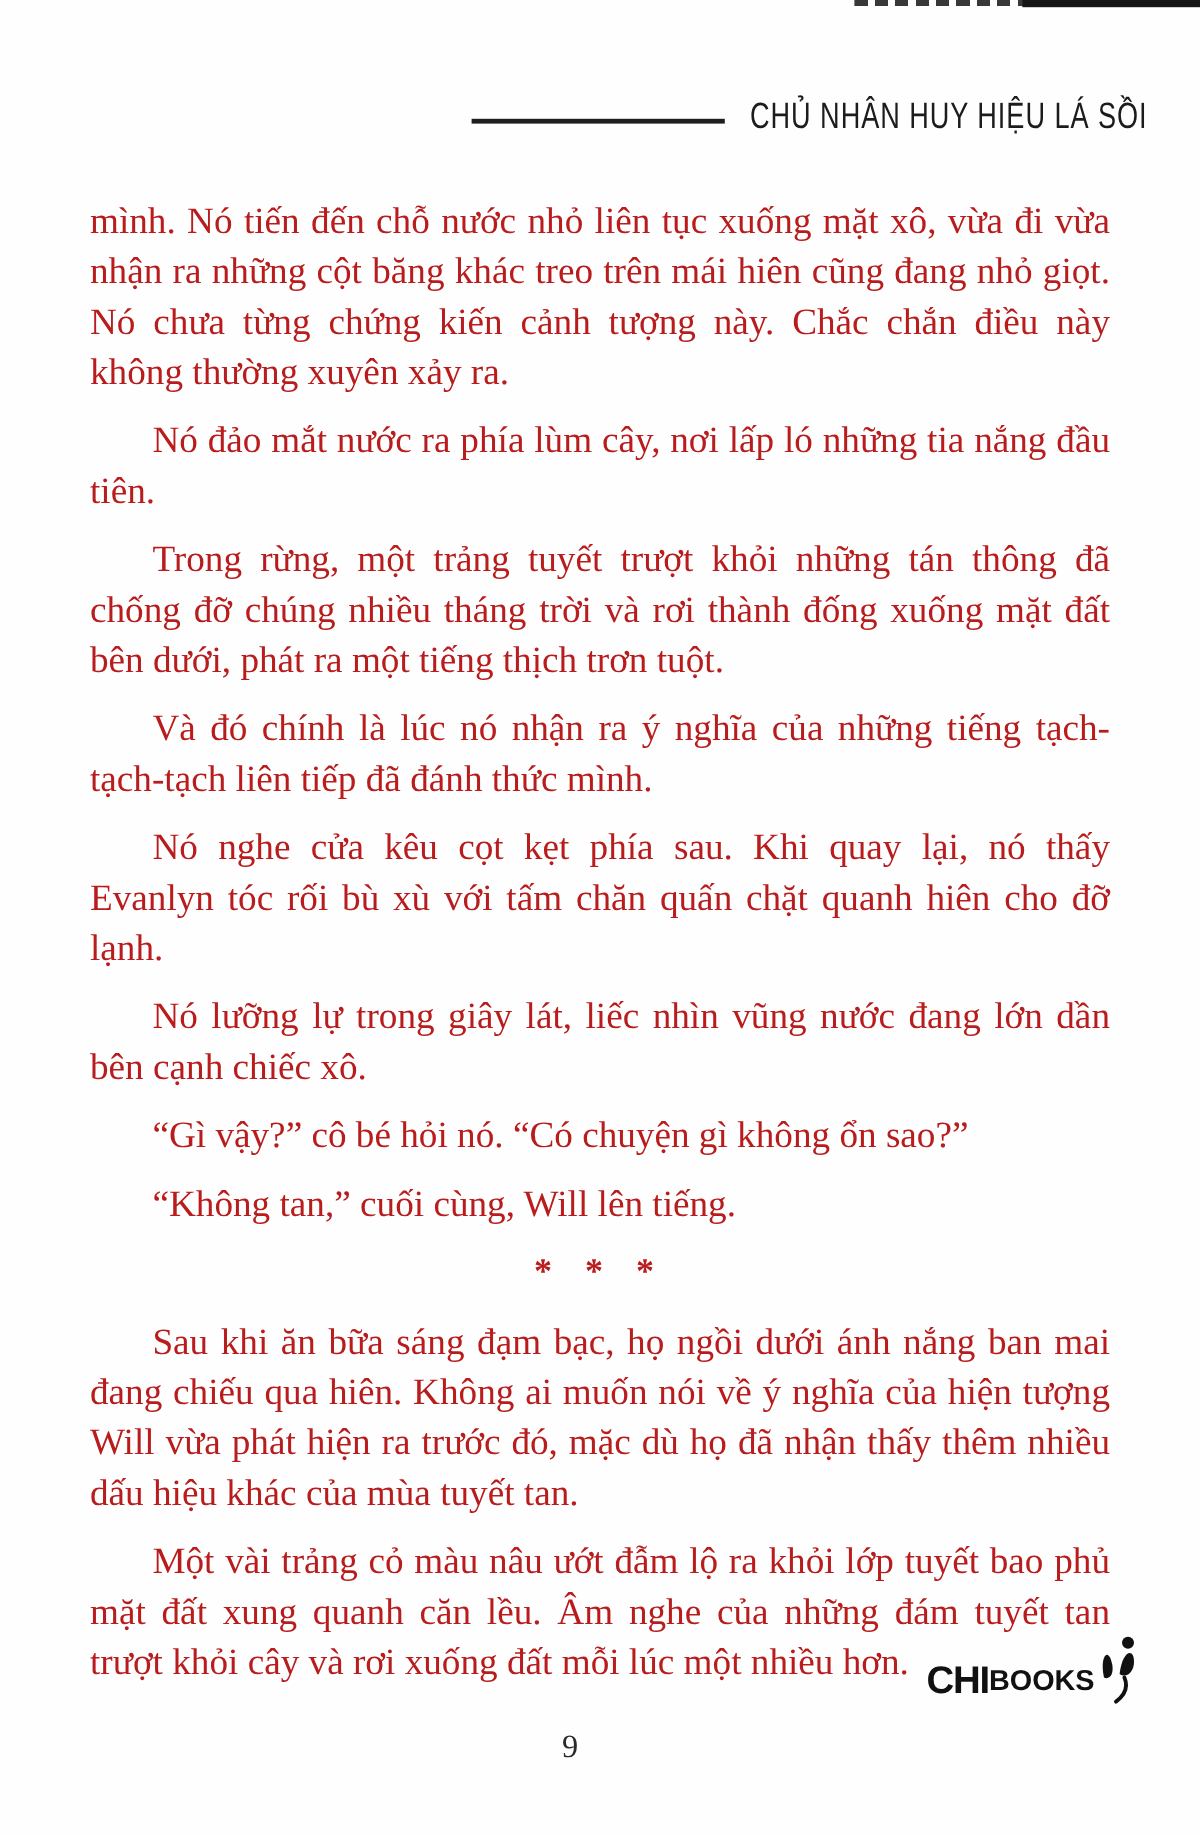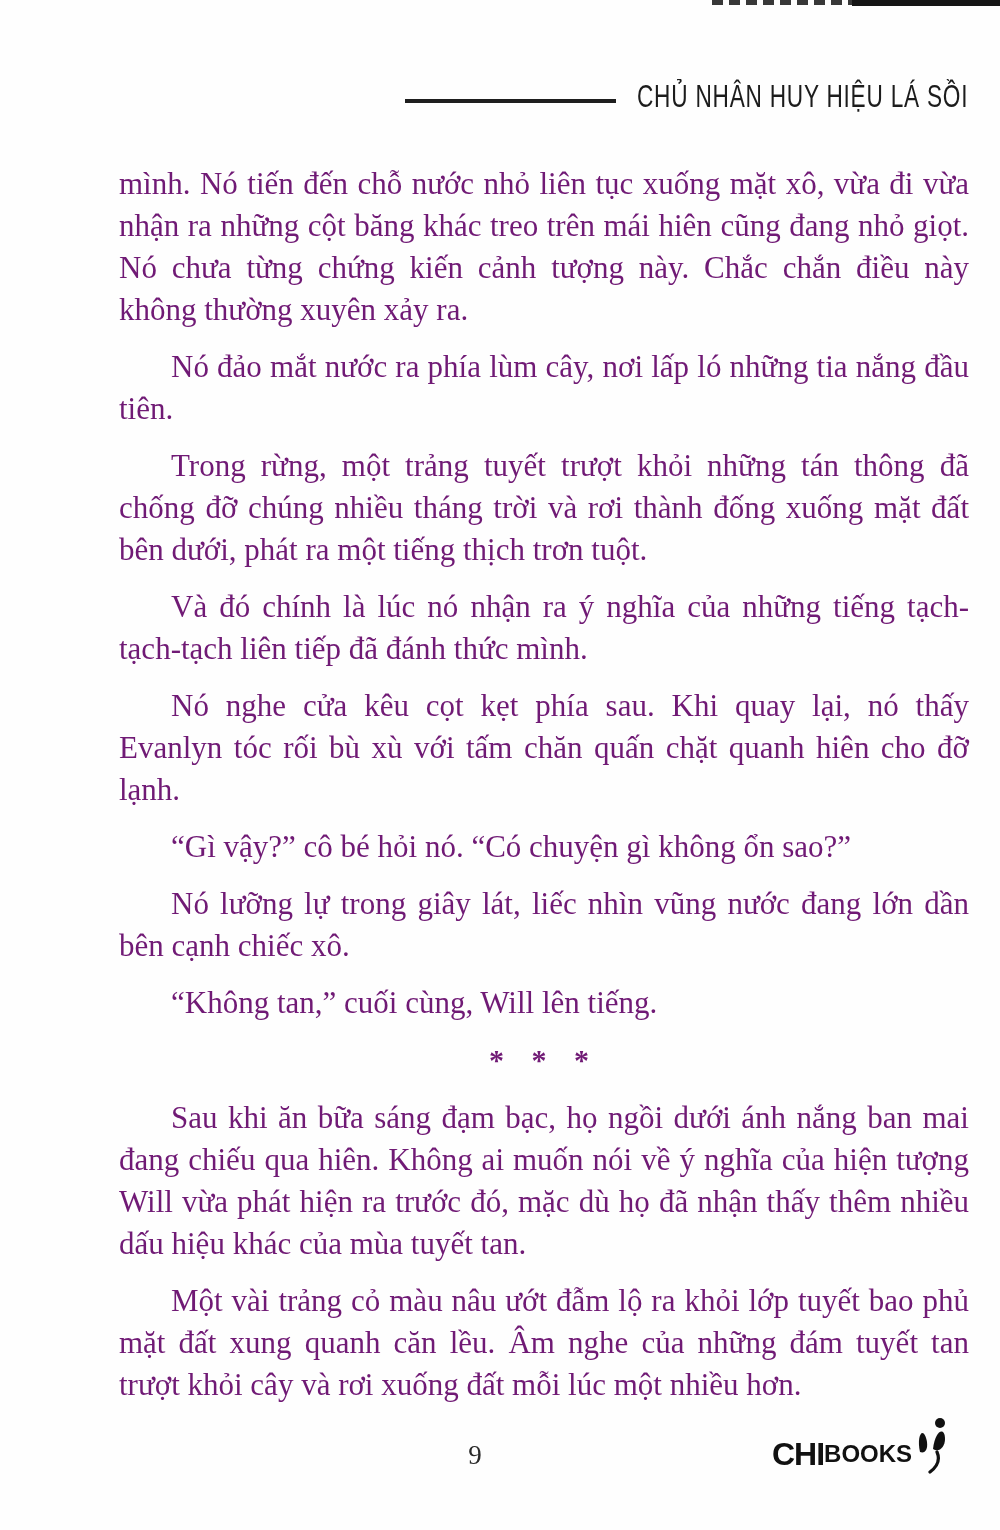--- a/index.html
+++ b/index.html
@@ -22,21 +22,21 @@
     opacity: .85;
   }
   .scan-artifact-solid {
     position: absolute; top: 0; left: 852px; width: 148px; height: 6px;
     background: #151515;
   }
 
   
   .running-header {
     position: absolute;
-    top: 80px; left: 405px; right: 82px;
+    top: 80px; left: 393px; right: 82px;
     display: flex; align-items: center; gap: 21px;
     height: 34px;
   }
   .header-rule {
     flex: 0 0 211px; height: 0;
     border-top: 4px solid #1e1e1e;
     margin-top: 8px;
   }
   .header-title {
     font-family: "Liberation Sans", "DejaVu Sans", sans-serif;
@@ -49,22 +49,21 @@
     color: #1c1c1c;
   }
 
   
   .body-text {
     position: absolute;
     left: 75px; top: 163px; width: 850px;
     font-size: 31px;
     line-height: 42px;
     text-align: justify;
-    color: #701a75;
-    margin-left: 44px;
+    color: #b91c1c;
   }
   .body-text p.para { text-indent: 52px; margin-bottom: 15px; }
   .body-text p.para.no-indent { text-indent: 0; }
   .body-text p.separator {
     text-align: center;
     text-indent: 0;
     font-size: 30px;
     font-weight: 700;
     letter-spacing: 10px;
     margin: 4px 0 16px 0;
@@ -73,21 +72,21 @@
   
   .page-number {
     position: absolute;
     left: 440px; top: 1440px; width: 70px;
     text-align: center;
     font-size: 27px;
     color: #2a2a2a;
   }
   .publisher-logo {
     position: absolute;
-    left: 772px; top: 1430px;
+    left: 772px; top: 1376px;
     display: flex; align-items: center;
     font-family: "Liberation Sans", "DejaVu Sans", sans-serif;
     color: #111;
   }
   .logo-part1 {
     font-weight: 900; font-size: 32px; letter-spacing: -1px;
   }
   .logo-part2 {
     font-weight: 600; font-size: 24px; letter-spacing: 0px;
   }
@@ -105,22 +104,22 @@
     <div class="header-rule"></div>
     <div class="header-title">CHỦ NHÂN HUY HIỆU LÁ SỒI</div>
   </div>
 
   <div class="body-text">
       <p class="para no-indent">mình. Nó tiến đến chỗ nước nhỏ liên tục xuống mặt xô, vừa đi vừa nhận ra những cột băng khác treo trên mái hiên cũng đang nhỏ giọt. Nó chưa từng chứng kiến cảnh tượng này. Chắc chắn điều này không thường xuyên xảy ra.</p>
       <p class="para">Nó đảo mắt nước ra phía lùm cây, nơi lấp ló những tia nắng đầu tiên.</p>
       <p class="para">Trong rừng, một trảng tuyết trượt khỏi những tán thông đã chống đỡ chúng nhiều tháng trời và rơi thành đống xuống mặt đất bên dưới, phát ra một tiếng thịch trơn tuột.</p>
       <p class="para">Và đó chính là lúc nó nhận ra ý nghĩa của những tiếng tạch-tạch-tạch liên tiếp đã đánh thức mình.</p>
       <p class="para">Nó nghe cửa kêu cọt kẹt phía sau. Khi quay lại, nó thấy Evanlyn tóc rối bù xù với tấm chăn quấn chặt quanh hiên cho đỡ lạnh.</p>
+      <p class="para">Nó lưỡng lự trong giây lát, liếc nhìn vũng nước đang lớn dần bên cạnh chiếc xô.</p>
       <p class="para">“Gì vậy?” cô bé hỏi nó. “Có chuyện gì không ổn sao?”</p>
-      <p class="para">Nó lưỡng lự trong giây lát, liếc nhìn vũng nước đang lớn dần bên cạnh chiếc xô.</p>
       <p class="para">“Không tan,” cuối cùng, Will lên tiếng.</p>
       <p class="separator">* * *</p>
       <p class="para">Sau khi ăn bữa sáng đạm bạc, họ ngồi dưới ánh nắng ban mai đang chiếu qua hiên. Không ai muốn nói về ý nghĩa của hiện tượng Will vừa phát hiện ra trước đó, mặc dù họ đã nhận thấy thêm nhiều dấu hiệu khác của mùa tuyết tan.</p>
       <p class="para">Một vài trảng cỏ màu nâu ướt đẫm lộ ra khỏi lớp tuyết bao phủ mặt đất xung quanh căn lều. Âm nghe của những đám tuyết tan trượt khỏi cây và rơi xuống đất mỗi lúc một nhiều hơn.</p>
     </div>
 
   <div class="page-number">9</div>
 
   <div class="publisher-logo">
     <span class="logo-part1">CHI</span>

